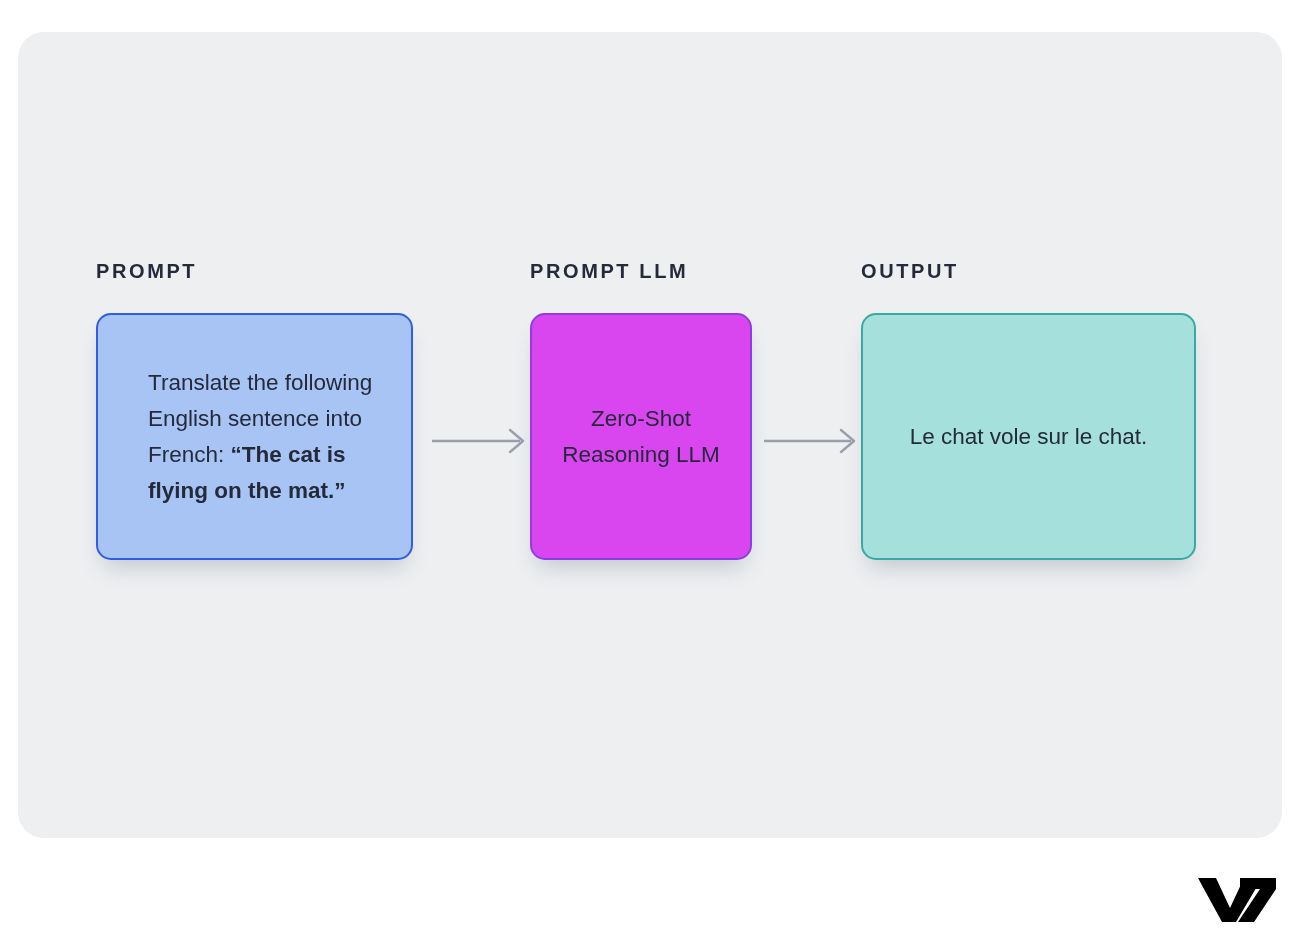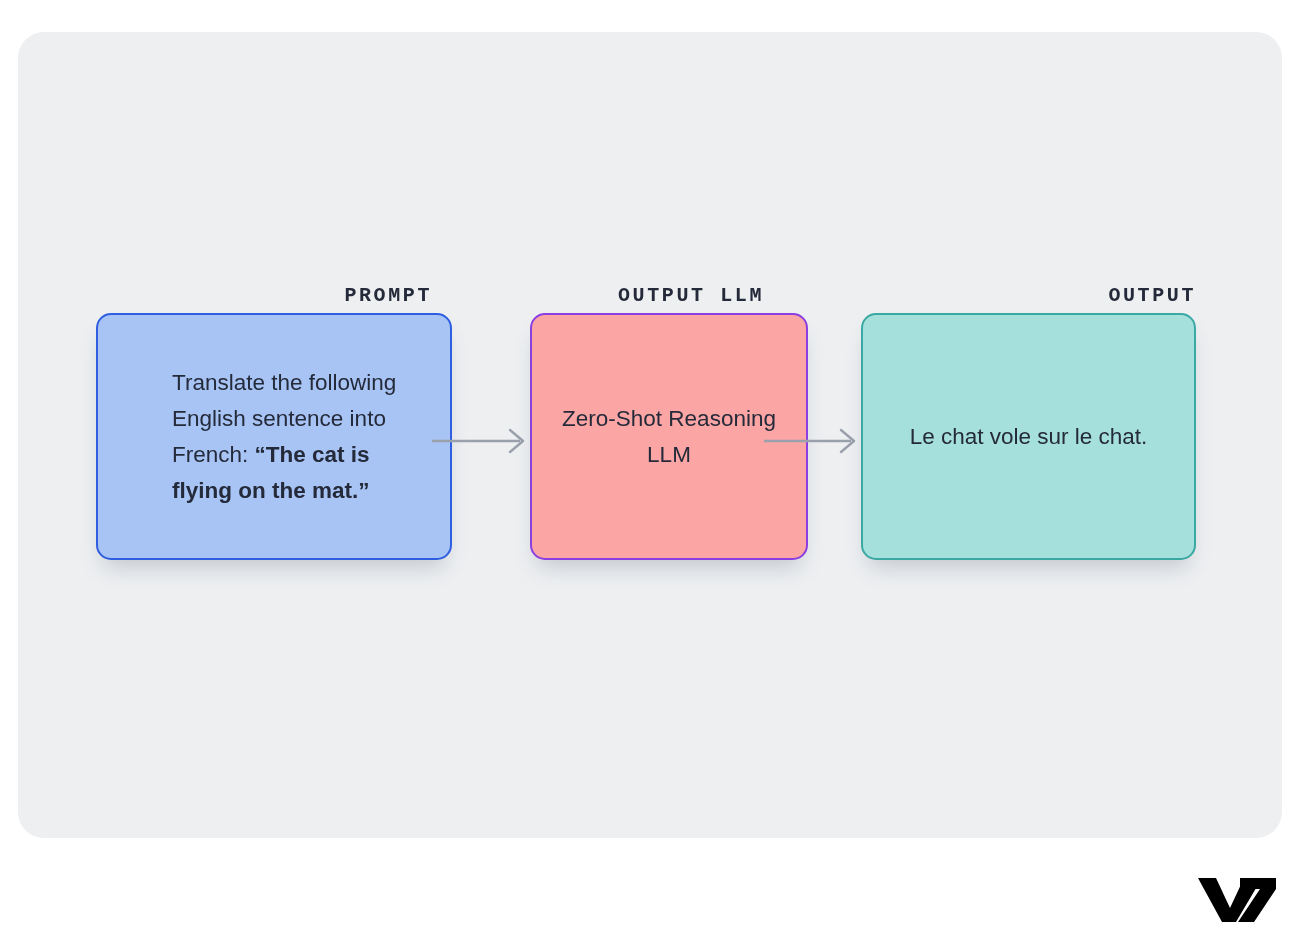--- a/index.html
+++ b/index.html
@@ -37,28 +37,27 @@
   }
 
   .stage {
     position: absolute;
   }
 
   .stage-label {
     position: absolute;
     top: 260px;
     width: 100%;
-    text-align: right;
-    font-family: Liberation Mono, monospace;
+    text-align: left;
+    font-family: Liberation Sans, sans-serif;
     font-weight: bold;
     font-size: 20px;
     letter-spacing: 2.6px;
     color: #242A39;
     white-space: nowrap;
-    margin-top: 24px;
   }
 
   .stage-box {
     position: absolute;
     top: 313px;
     height: 247px;
     box-sizing: border-box;
     border-radius: 15px;
     border-style: solid;
     border-width: 2px;
@@ -71,38 +70,37 @@
     width: 100%;
     color: #242A39;
     font-size: 22.5px;
     line-height: 36px;
   }
 
   
   #stage-prompt { left: 96px; top: 0; width: 336px; height: 560px; }
   #box-prompt {
     left: 0;
-    width: 356px;
+    width: 317px;
     background: #A7C4F5;
     border-color: #2F5FE0;
-    padding-left: 24px;
   }
   #box-prompt .box-text {
     padding: 0 30px 0 50px;
     box-sizing: border-box;
     text-align: left;
   }
   .strong { font-weight: bold; }
 
   
   #stage-llm { left: 530px; top: 0; width: 234px; height: 560px; }
   #box-llm {
     left: 0;
-    width: 278px;
-    background: #fca5a5;
+    width: 222px;
+    background: #d946ef;
     border-color: #8B3FE0;
     justify-content: center;
     align-items: center;
   }
   #box-llm .box-text {
     text-align: center;
     padding: 0 16px;
     box-sizing: border-box;
   }
 
@@ -152,21 +150,21 @@
       <div class="box-text"><span>Translate the following English sentence into French: </span><span class="strong">“The cat is flying on the mat.”</span></div>
     </div>
   </div>
 
   <svg class="arrow" id="arrow-1" viewBox="0 0 98 34">
     <line x1="0" y1="17" x2="88" y2="17" stroke="#9AA0AC" stroke-width="2.4"></line>
     <polyline points="78,6 91,17 78,28" fill="none" stroke="#9AA0AC" stroke-width="2.4" stroke-linecap="round" stroke-linejoin="round"></polyline>
   </svg>
 
   <div class="stage" id="stage-llm">
-    <div class="stage-label">OUTPUT LLM</div>
+    <div class="stage-label">PROMPT LLM</div>
     <div class="stage-box" id="box-llm">
       <div class="box-text">Zero-Shot Reasoning LLM</div>
     </div>
   </div>
 
   <svg class="arrow" id="arrow-2" viewBox="0 0 97 34">
     <line x1="0" y1="17" x2="87" y2="17" stroke="#9AA0AC" stroke-width="2.4"></line>
     <polyline points="77,6 90,17 77,28" fill="none" stroke="#9AA0AC" stroke-width="2.4" stroke-linecap="round" stroke-linejoin="round"></polyline>
   </svg>
 

